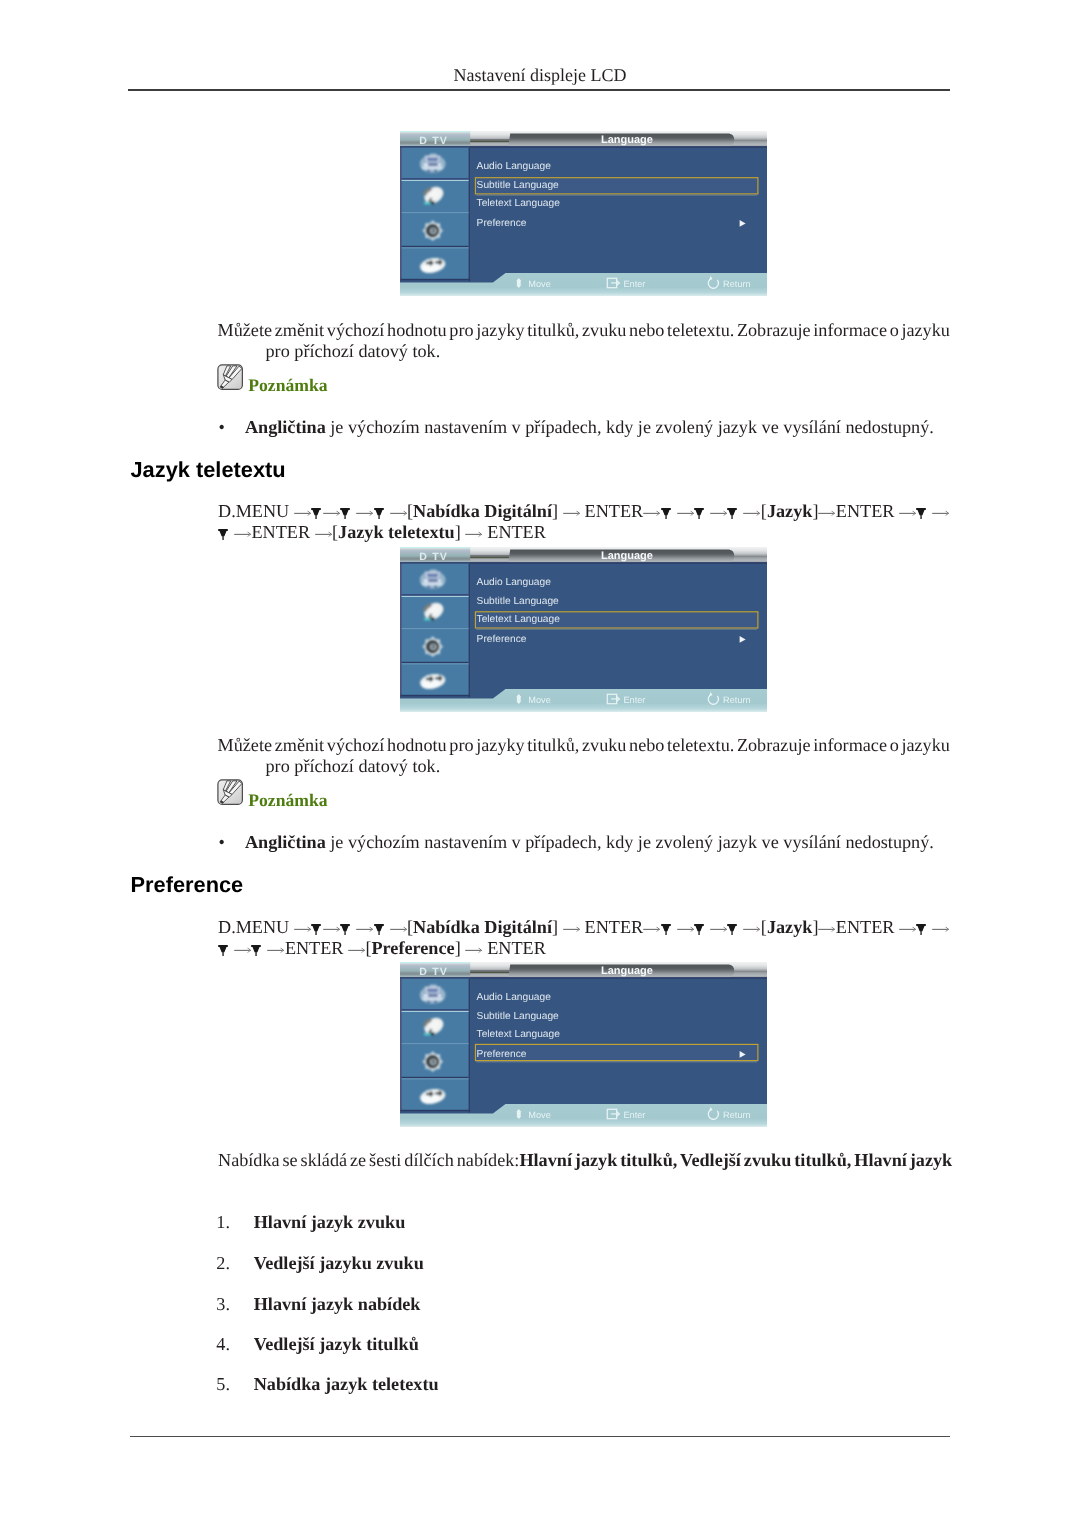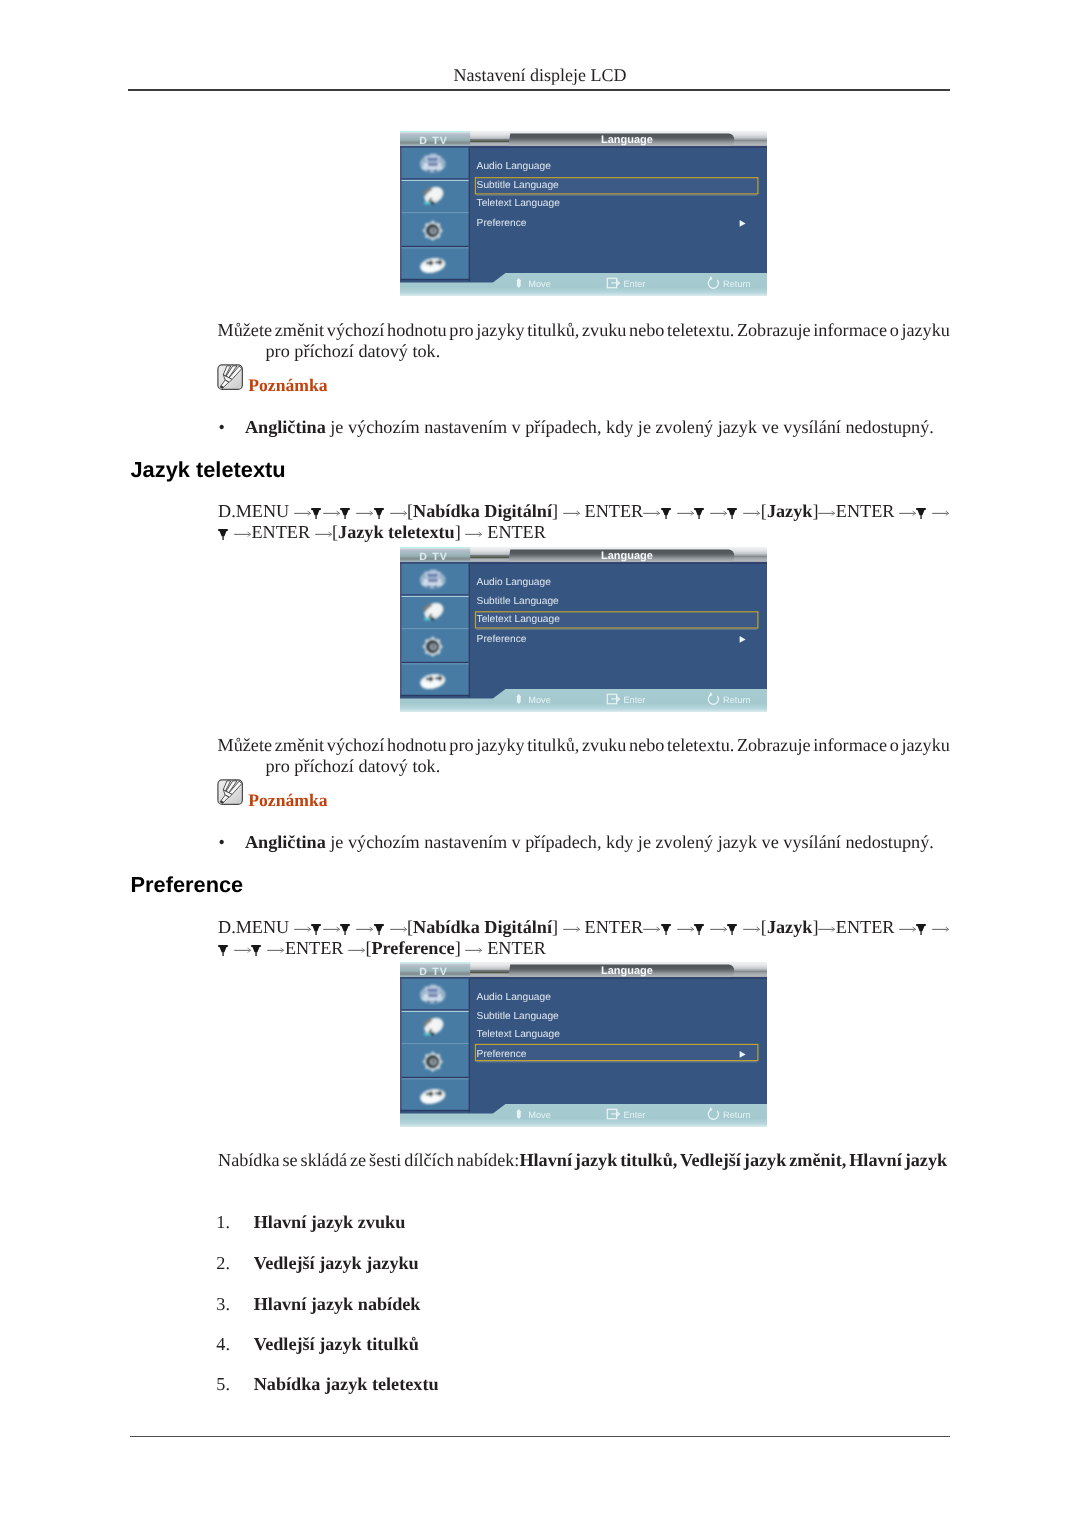--- a/index.html
+++ b/index.html
@@ -32,21 +32,21 @@
   .nav{position:absolute;font-size:18.2px;line-height:20.6px;color:#231f20;
        white-space:nowrap;}
   b{font-weight:bold;}
   .dn{display:inline-block;width:11.5px;height:11px;vertical-align:-2.4px;}
   .dn svg{display:block;}
   .ra{display:inline-block;width:17.4px;height:11px;vertical-align:-2.4px;}
   .ra svg{display:block;}
 
   .note-row{position:absolute;display:flex;align-items:flex-end;}
   .note-ico{display:block;}
-  .note-lbl{font-weight:bold;font-size:17.6px;line-height:20px;color:#c2410c;margin-left:5px;}
+  .note-lbl{font-weight:bold;font-size:17.6px;line-height:20px;color:#4d7c0f;margin-left:5px;}
 
   .bullet-row{position:absolute;display:flex;font-size:18.2px;line-height:20.6px;white-space:nowrap;}
   .bullet-dot{width:26.4px;flex:0 0 26.4px;}
   .num-row{position:absolute;display:flex;font-size:18.2px;line-height:20.6px;white-space:nowrap;}
   .num-idx{width:37.4px;flex:0 0 37.4px;}
   .num-txt{font-weight:bold;}
 
   
   .osd{position:absolute;width:367px;height:166px;
        box-sizing:border-box;overflow:hidden;}
@@ -672,31 +672,31 @@
             <path d="M136,27 L170,52.5 L136,78 L134,74 L162,52.5 L134,31 Z" fill="#171717"></path>
           </svg></span>ENTER <span class="ra"><svg width="17.4" height="11" viewBox="0 0 174 110">
             <path d="M2,49 L156,49 L156,56 L2,56 Z" fill="#171717"></path>
             <path d="M136,27 L170,52.5 L136,78 L134,74 L162,52.5 L134,31 Z" fill="#171717"></path>
           </svg></span>[</span><b>Preference</b><span>] <span class="ra"><svg width="17.4" height="11" viewBox="0 0 174 110">
             <path d="M2,49 L156,49 L156,56 L2,56 Z" fill="#171717"></path>
             <path d="M136,27 L170,52.5 L136,78 L134,74 L162,52.5 L134,31 Z" fill="#171717"></path>
           </svg></span> ENTER</span></div>
 
   <div class="para para3" id="para3" style="left:218px;top:1150px;width:731px;">
-      <span class="l1">Nabídka se skládá ze šesti dílčích nabídek:<b>Hlavní jazyk titulků, Vedlejší jazyk změnit, Hlavní jazyk</b></span>
+      <span class="l1">Nabídka se skládá ze šesti dílčích nabídek:<b>Hlavní jazyk titulků, Vedlejší zvuku titulků, Hlavní jazyk</b></span>
     </div>
 
   <div id="numlist">
       <div class="num-row" style="left: 216.3px; top: 1212.2px;">
         <span class="num-idx">1.</span>
         <span class="num-txt">Hlavní jazyk zvuku</span>
       </div>
       <div class="num-row" style="left: 216.3px; top: 1252.5px;">
         <span class="num-idx">2.</span>
-        <span class="num-txt">Vedlejší jazyk jazyku</span>
+        <span class="num-txt">Vedlejší jazyku zvuku</span>
       </div>
       <div class="num-row" style="left: 216.3px; top: 1293.6px;">
         <span class="num-idx">3.</span>
         <span class="num-txt">Hlavní jazyk nabídek</span>
       </div>
       <div class="num-row" style="left: 216.3px; top: 1333.9px;">
         <span class="num-idx">4.</span>
         <span class="num-txt">Vedlejší jazyk titulků</span>
       </div>
       <div class="num-row" style="left: 216.3px; top: 1374.2px;">

